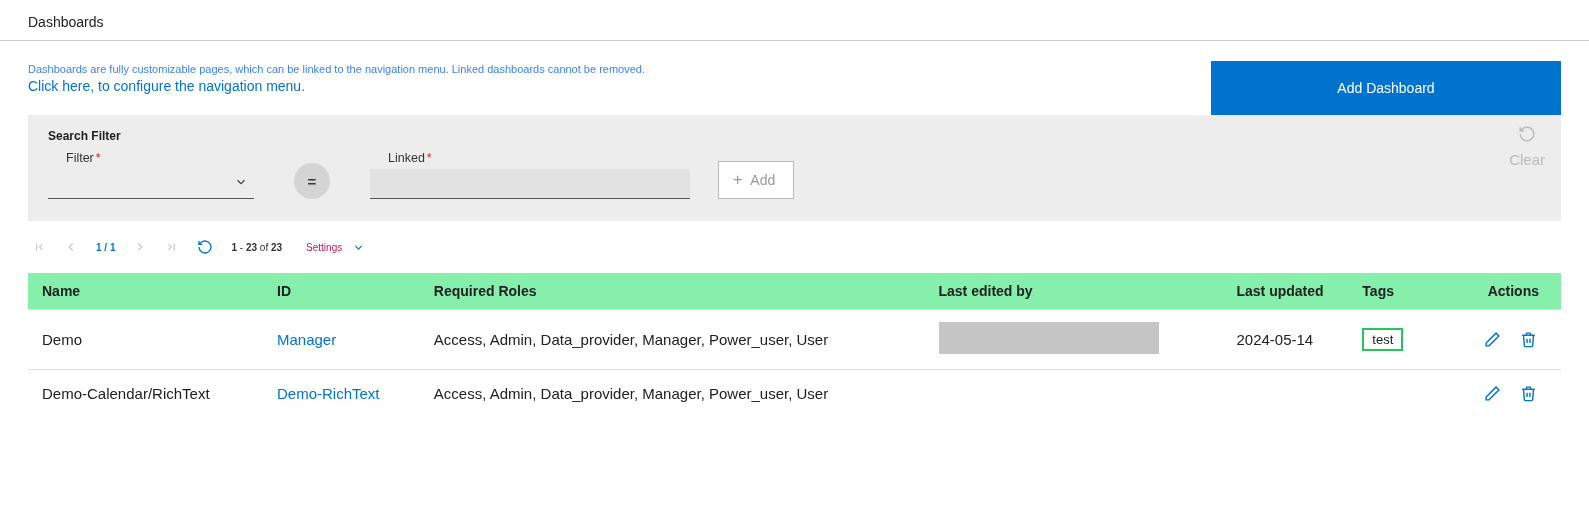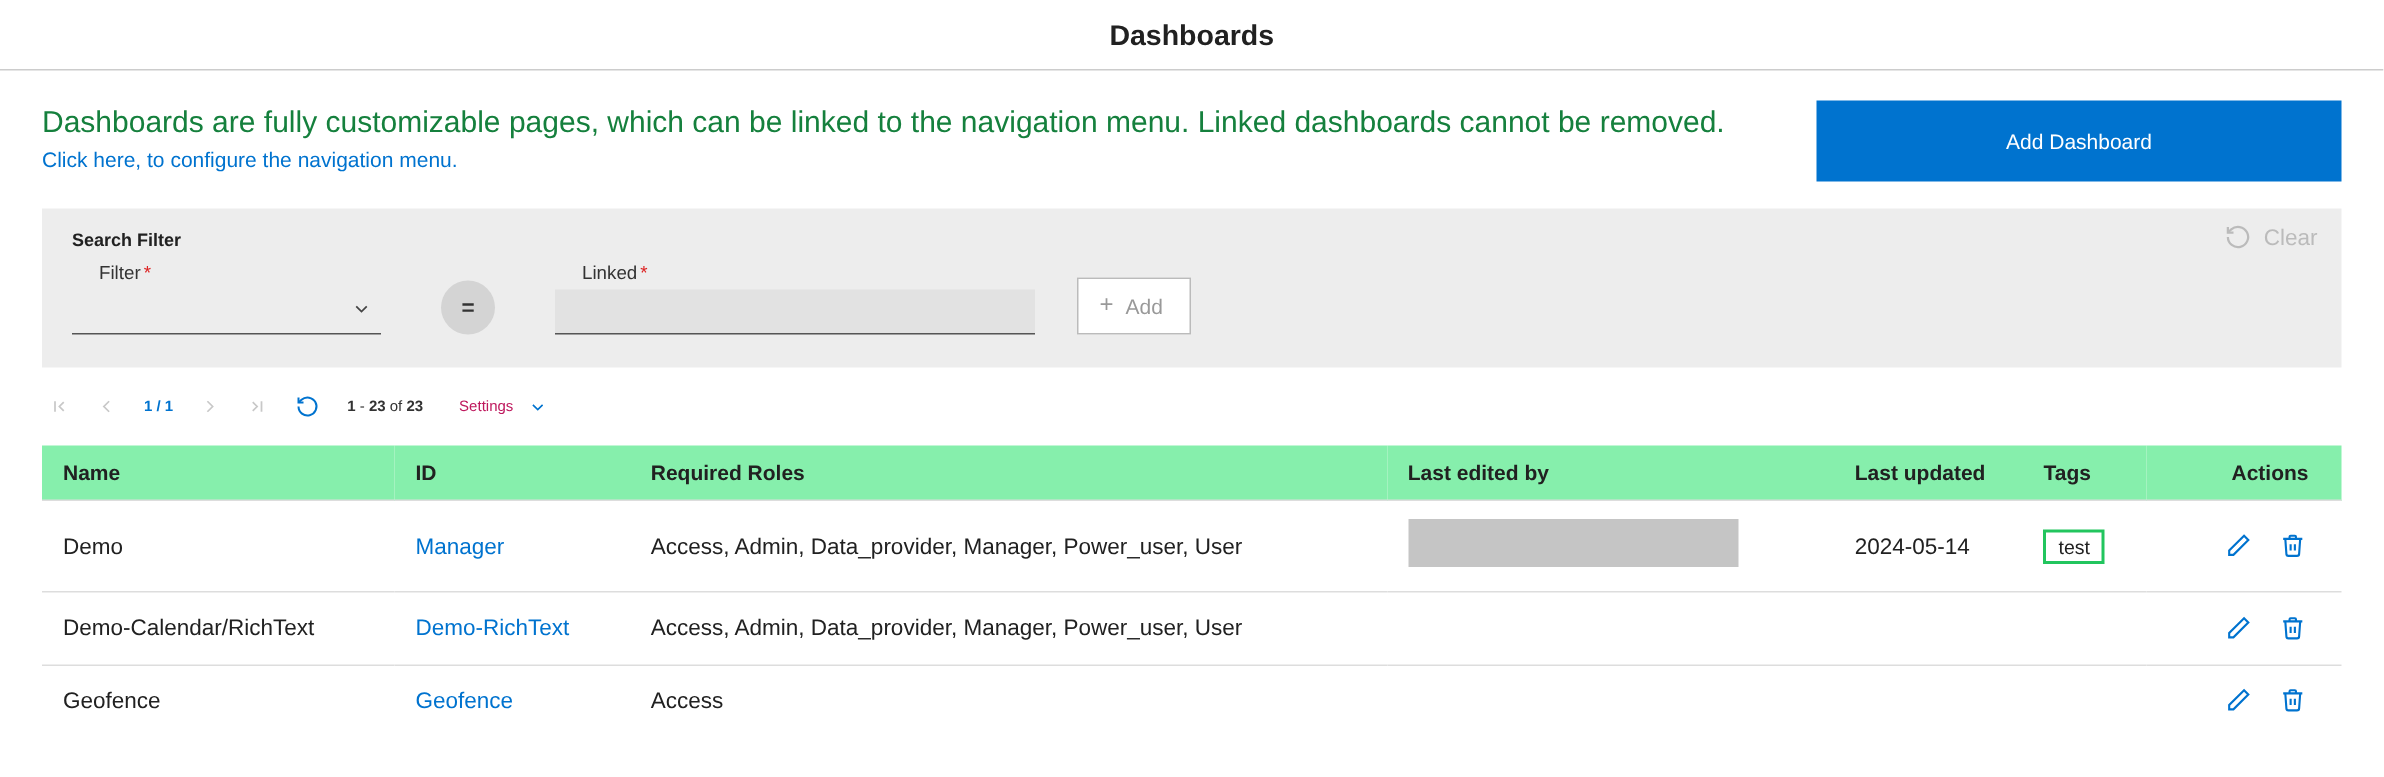--- a/index.html
+++ b/index.html
@@ -3,61 +3,59 @@
 <meta charset="utf-8">
 <style>
   * { box-sizing: border-box; margin: 0; padding: 0; }
   body {
     font-family: -apple-system, BlinkMacSystemFont, "Segoe UI", Arial, sans-serif;
     font-size: 14px;
     color: #212121;
     background: #fff;
   }
   .page-title {
-    font-size: 19px;
-    font-weight: 700;
+    font-size: 14px;
+    font-weight: 400;
     padding: 14px 28px 10px 28px;
-    text-align: center;
   }
   .hr {
     border-bottom: 1px solid #ccc;
   }
   .content {
     padding: 20px 28px 0 28px;
   }
   .top-row {
     display: flex;
     justify-content: space-between;
     align-items: flex-start;
     gap: 24px;
   }
   .description {
-    font-size: 20px;
-    color: #15803d;
+    font-size: 11px;
+    color: #3b82f6;
     line-height: 1.55;
   }
   .link {
     color: #0073cf;
     text-decoration: none;
     cursor: pointer;
   }
   .btn-primary {
     background: #0073cf;
     color: #fff;
     border: none;
     font-size: 14px;
     padding: 0 48px;
     height: 54px;
     min-width: 350px;
     cursor: pointer;
     white-space: nowrap;
   }
   .filter-panel {
     background: #ededed;
-    margin-top: 18px;
     padding: 14px 20px 22px 20px;
     position: relative;
   }
   .filter-title {
     font-size: 12px;
     font-weight: 700;
     margin-bottom: 8px;
   }
   .filter-row {
     display: flex;
@@ -111,20 +109,21 @@
     margin-left: -12px;
   }
   .btn-outline .plus { font-size: 16px; color: #999; }
   .clear-link {
     position: absolute;
     top: 10px; right: 16px;
     display: flex; align-items: center; gap: 8px;
     color: #bbb;
     cursor: pointer;
     font-size: 15px;
+    flex-direction: column;
   }
   .paging-row {
     display: flex; align-items: center;
     gap: 18px;
     padding: 18px 4px 12px 4px;
     font-size: 10px;
   }
   .pg-ic { color: #c8c8c8; cursor: pointer; }
   .pg-cur { color: #0073cf; font-weight: 600; }
   .refresh-ic { color: #0073cf; cursor: pointer; }
@@ -309,35 +308,15 @@
               </svg>
             </span><span class="ic-btn">
               <svg width="17" height="17" viewBox="0 0 24 24" fill="none" stroke="#0073cf" stroke-width="2">
                 <polyline points="3 6 5 6 21 6"></polyline>
                 <path d="M19 6l-1 14a2 2 0 0 1-2 2H8a2 2 0 0 1-2-2L5 6"></path>
                 <path d="M10 11v6M14 11v6"></path>
                 <path d="M9 6V4a1 1 0 0 1 1-1h4a1 1 0 0 1 1 1v2"></path>
               </svg>
             </span></td>
         </tr>
-        <tr>
-          <td>Geofence</td>
-          <td><a class="id-link">Geofence</a></td>
-          <td class="roles">Access</td>
-          <td></td>
-          <td></td>
-          <td></td>
-          <td class="actions-col"><span class="ic-btn">
-              <svg width="17" height="17" viewBox="0 0 24 24" fill="none" stroke="#0073cf" stroke-width="2">
-                <path d="M17 3l4 4L7 21H3v-4L17 3z"></path>
-              </svg>
-            </span><span class="ic-btn">
-              <svg width="17" height="17" viewBox="0 0 24 24" fill="none" stroke="#0073cf" stroke-width="2">
-                <polyline points="3 6 5 6 21 6"></polyline>
-                <path d="M19 6l-1 14a2 2 0 0 1-2 2H8a2 2 0 0 1-2-2L5 6"></path>
-                <path d="M10 11v6M14 11v6"></path>
-                <path d="M9 6V4a1 1 0 0 1 1-1h4a1 1 0 0 1 1 1v2"></path>
-              </svg>
-            </span></td>
-        </tr>
       </tbody>
   </table>
 </div>
 
 </body></html>

